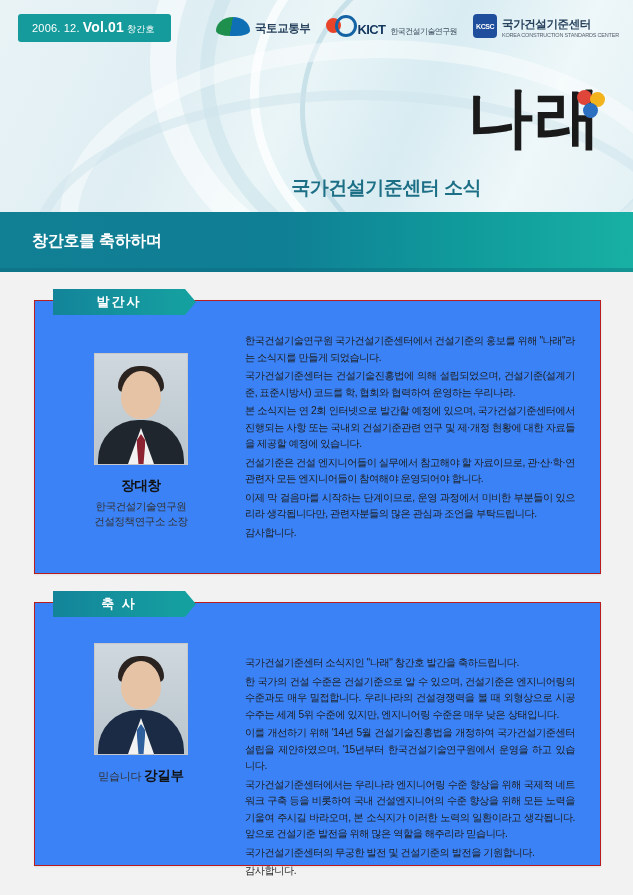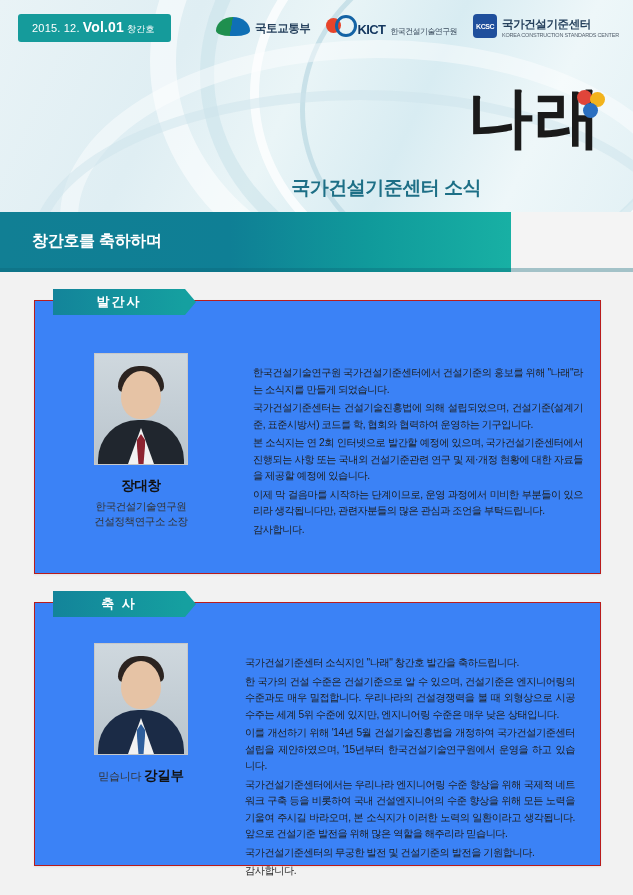--- a/index.html
+++ b/index.html
@@ -128,21 +128,21 @@
     font-size: 19px;
     font-weight: bold;
     color: #1d6f86;
     letter-spacing: -0.5px;
   }
 
   
   .title-bar {
     position: absolute;
     left: 0; top: 212px;
-    width: 511px;
+    width: 633px;
     height: 60px;
     background: linear-gradient(90deg, #117f94 0%, #0f7f95 45%, #109a9b 72%, #18b0a4 100%);
   }
   .title-bar:after {
     content: "";
     position: absolute;
     left: 0; bottom: 0; width: 633px; height: 4px;
     background: #0b6375;
     opacity: 0.35;
   }
@@ -284,39 +284,39 @@
   .body-text {
     position: absolute;
     left: 210px;
     width: 330px;
     font-size: 10.2px;
     color: #1d1d1d;
     line-height: 1.62;
     letter-spacing: -0.45px;
     text-align: justify;
   }
-  .bt-1 { top: 64px; margin-left: 8px; }
+  .bt-1 { top: 32px; }
   .bt-2 { top: 52px; }
   .body-text p { margin: 0 0 2px 0; }
 </style>
 </head>
 <body>
 
 <div class="page">
 
   <div class="header">
     <div class="header-swoosh sw1"></div>
     <div class="header-swoosh sw2"></div>
     <div class="header-swoosh sw3"></div>
     <div class="header-swoosh sw4"></div>
     <div class="header-swoosh sw5"></div>
     <div class="header-swoosh sw6"></div>
 
     <div class="issue-tab">
-      <span>2015. 12.</span><span class="vol">Vol.01</span><span class="sub">창간호</span>
+      <span>2006. 12.</span><span class="vol">Vol.01</span><span class="sub">창간호</span>
     </div>
 
     <div class="logos">
       <div class="logo-block">
         <span class="molit-mark"></span>
         <span class="logo-text-main">국토교통부</span>
       </div>
       <div class="logo-block">
         <span class="kict-mark">
           <span class="k1"></span>
@@ -362,22 +362,23 @@
           <div class="hair"></div>
           <div class="face"></div>
         </div>
         <div class="name-line">장대창</div>
         <div class="affil">한국건설기술연구원</div>
         <div class="affil" style="margin-top:0">건설정책연구소 소장</div>
       </div>
 
       <div class="body-text bt-1">
         <p>한국건설기술연구원 국가건설기준센터에서 건설기준의 홍보를 위해 "나래"라는 소식지를 만들게 되었습니다.</p>
-        <p>국가건설기준센터는 건설기술진흥법에 의해 설립되었으며, 건설기준(설계기준, 표준시방서) 코드를 학, 협회와 협력하여 운영하는 기구입니다.</p>
+        <p>국가건설기준센터는 건설기술진흥법에 의해 설립되었으며, 건설기준(설계기준, 표준시방서) 코드를 학, 협회와 협력하여 운영하는 우리나라.</p>
         <p>본 소식지는 연 2회 인터넷으로 발간할 예정에 있으며, 국가건설기준센터에서 진행되는 사항 또는 국내외 건설기준관련 연구 및 제·개정 현황에 대한 자료들을 제공할 예정에 있습니다.</p>
+        <p>건설기준은 건설 엔지니어들이 실무에서 참고해야 할 자료이므로, 관·산·학·연 관련자 모든 엔지니어들이 참여해야 운영되어야 합니다.</p>
         <p>이제 막 걸음마를 시작하는 단계이므로, 운영 과정에서 미비한 부분들이 있으리라 생각됩니다만, 관련자분들의 많은 관심과 조언을 부탁드립니다.</p>
         <p>감사합니다.</p>
       </div>
     </div>
 
     <div class="card card-2">
       <div class="ribbon">축 사</div>
 
       <div class="portrait-col pc-2">
         <div class="portrait p2">

